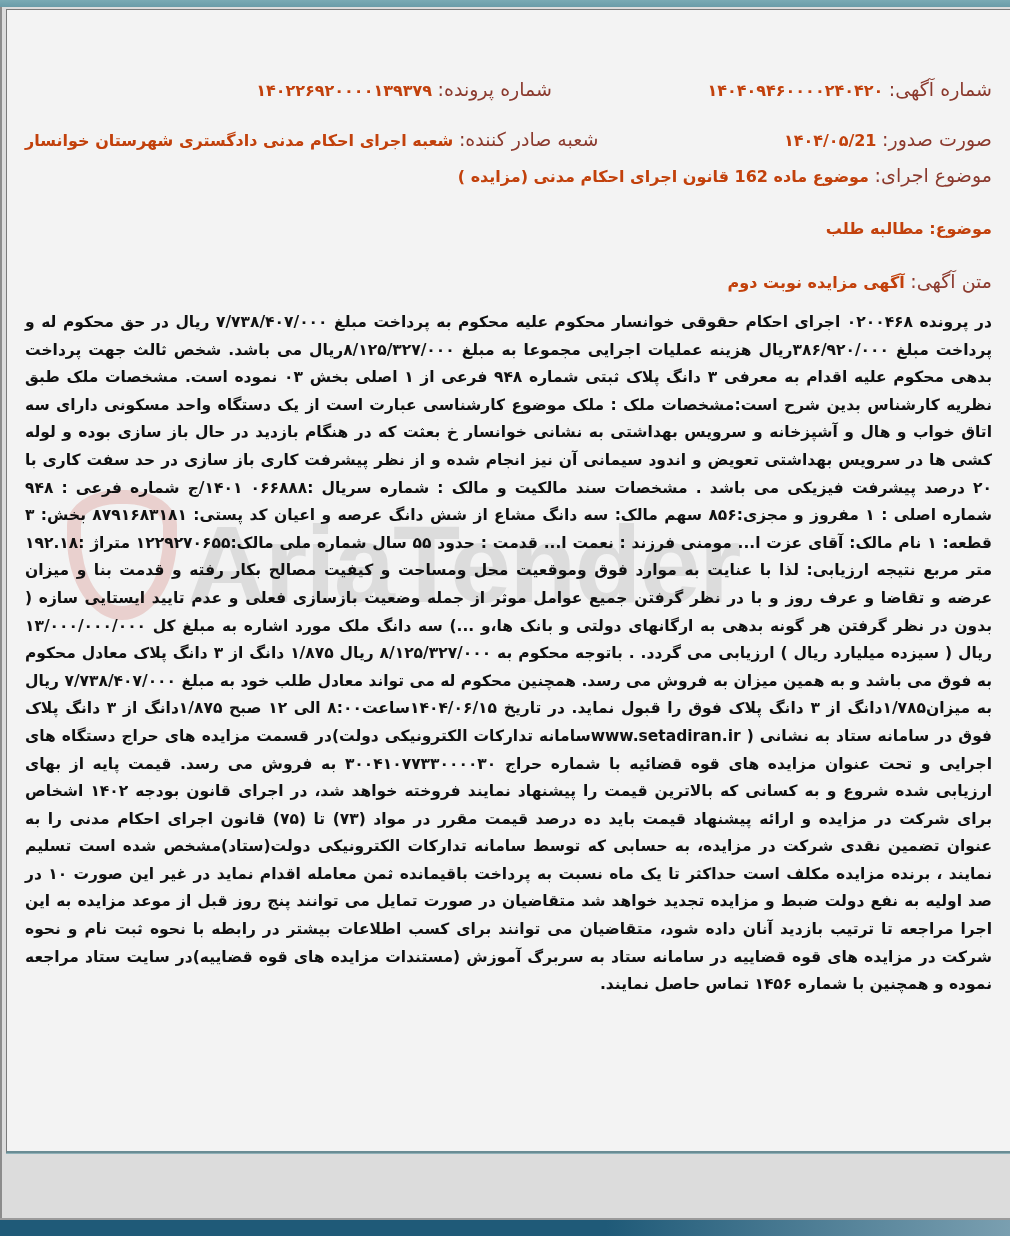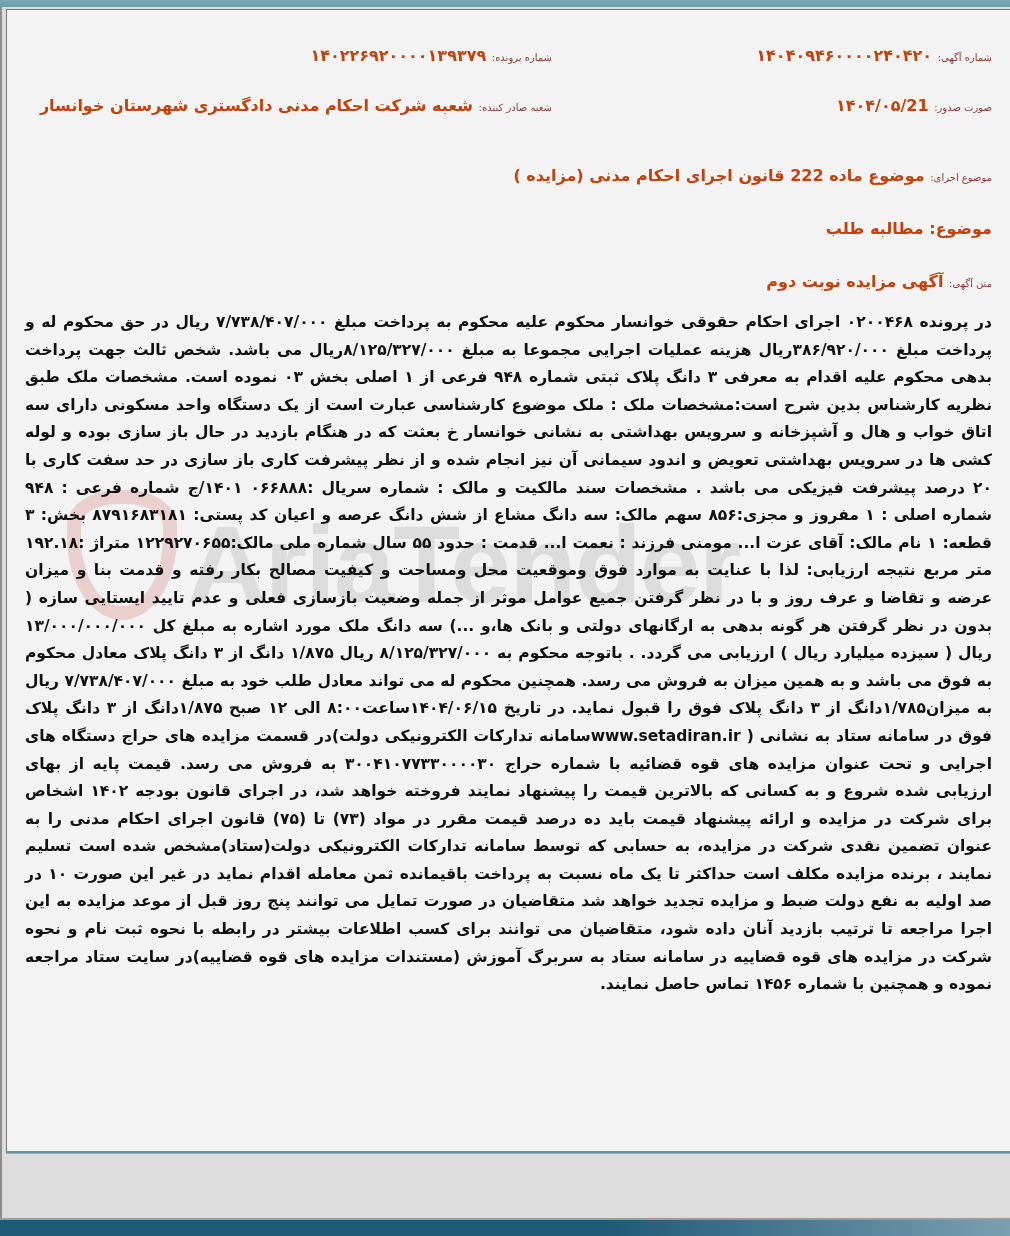--- a/index.html
+++ b/index.html
@@ -40,23 +40,23 @@
       position: absolute; left: 18px; right: 18px; top: 36px;
       color: #111;
       font-weight: bold;
       font-size: 16px;
     }
     .meta-row {
       display: flex; justify-content: space-between; align-items: baseline;
       height: 50px;
     }
     .meta-cell { white-space: nowrap; }
-    .meta-cell.right { width: 380px; }
+    .meta-cell.right { width: 380px; margin-top: 32px; }
     .meta-cell.left { flex: 1; padding-right: 60px; }
-    .label { color: #8b3a2e; font-weight: normal; font-size: 10px; }
+    .label { color: #8b3a2e; font-weight: normal; font-size: 19px; }
     .value { color: #c2410c; font-weight: bold; }
     .row { margin-top: 6px; height: 47px; line-height: 47px; }
     .body-text {
       margin-top: 4px;
       line-height: 27.6px;
       text-align: justify;
       font-size: 15.5px;
       padding-left: 0;
     }
     .watermark {
@@ -100,27 +100,27 @@
         </div>
       </div>
 
       <div class="meta-row">
         <div class="meta-cell right">
           <span class="label">صورت صدور:</span>
           <span class="value">۱۴۰۴/۰۵/21</span>
         </div>
         <div class="meta-cell left">
           <span class="label">شعبه صادر کننده:</span>
-          <span class="value">شعبه شرکت احکام مدنی دادگستری شهرستان خوانسار</span>
+          <span class="value">شعبه اجرای احکام مدنی دادگستری شهرستان خوانسار</span>
         </div>
       </div>
 
       <div class="row">
         <span class="label">موضوع اجرای:</span>
-        <span class="value">موضوع ماده 222 قانون اجرای احکام مدنی (مزایده )</span>
+        <span class="value">موضوع ماده 162 قانون اجرای احکام مدنی (مزایده )</span>
       </div>
 
       <div class="row">
         <span class="value">موضوع:</span>
         <span class="value">مطالبه طلب</span>
       </div>
 
       <div class="row">
         <span class="label">متن آگهی:</span>
         <span class="value">آگهی مزایده نوبت دوم</span>

